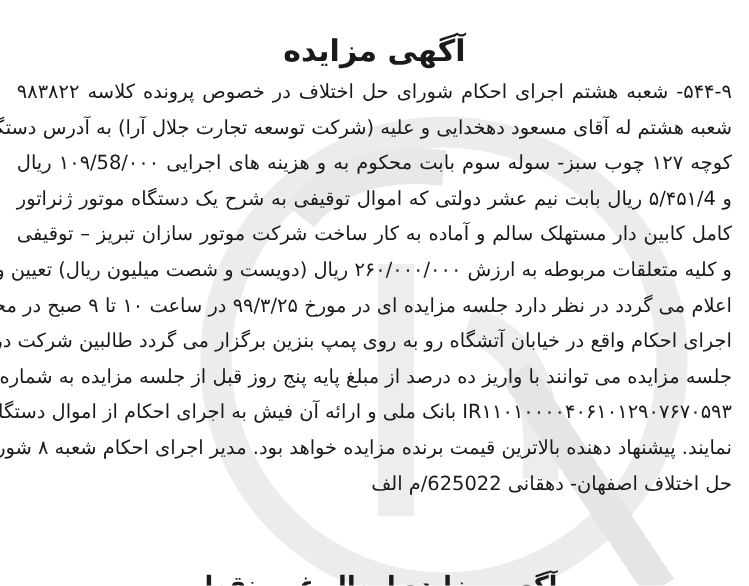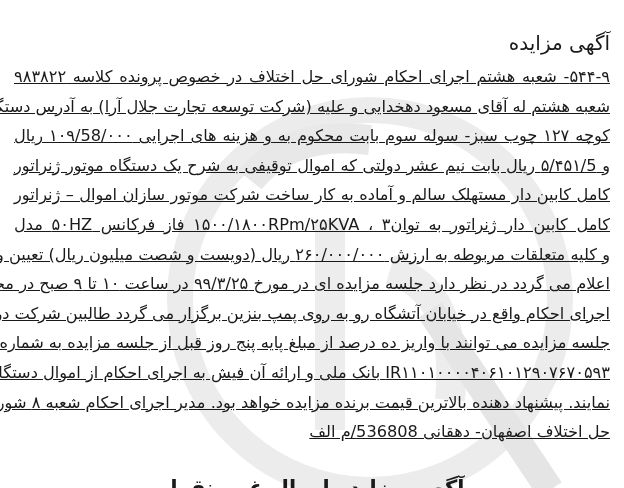--- a/index.html
+++ b/index.html
@@ -11,28 +11,28 @@
   .watermark {
     position: absolute; left: 130px; top: 70px; width: 460px; height: 420px;
     pointer-events: none; z-index: 0;
   }
   .notice {
     position: relative; z-index: 1;
     direction: rtl; text-align: justify;
     padding: 0 14px 0 14px;
   }
   .title {
-    font-weight: normal; font-size: 20px;
+    text-align: center; font-weight: bold; font-size: 25px;
     margin: 0; padding-top: 28px; height: 34px; line-height: 30px;
   }
   .body-text {
     font-size: 16.2px; line-height: 29.6px; margin: 0;
     text-align-last: right;
   }
-  .line { display: block; white-space: nowrap; text-align: justify; text-align-last: justify; text-decoration: underline; }
+  .line { display: block; white-space: nowrap; text-align: justify; text-align-last: justify; }
   .line.last { text-align-last: right; }
   .next-title {
     position: absolute; left: 0; right: 0; top: 476px;
     text-align: center; font-weight: bold; font-size: 21px; direction: rtl;
     line-height: 24px; z-index: 1;
   }
 </style>
 </head>
 <body>
 
@@ -43,26 +43,25 @@
   <path d="M260 200 Q 330 220 320 330" fill="none" stroke="#ededed" stroke-width="30"></path>
   <path d="M300 240 L 420 420" stroke="#e5e5e5" stroke-width="28"></path>
 </svg>
 
 <div class="notice">
   <h1 class="title">آگهی مزایده</h1>
   <div class="body-text">
     <span class="line">۵۴۴-۹- شعبه هشتم اجرای احکام شورای حل اختلاف در خصوص پرونده کلاسه ۹۸۳۸۲۲</span>
     <span class="line">شعبه هشتم له آقای مسعود دهخدایی و علیه (شرکت توسعه تجارت جلال آرا) به آدرس دستگرد</span>
     <span class="line">کوچه ۱۲۷ چوب سبز- سوله سوم بابت محکوم به و هزینه های اجرایی ۱۰۹/58/۰۰۰ ریال</span>
-    <span class="line">و ۵/۴۵۱/5 ریال بابت نیم عشر دولتی که اموال توقیفی به شرح یک دستگاه موتور ژنراتور</span>
-    <span class="line">کامل کابین دار مستهلک سالم و آماده به کار ساخت شرکت موتور سازان اموال – ژنراتور</span>
-    <span class="line">کامل کابین دار ژنراتور به توان۱۵۰۰/۱۸۰۰RPm/۲۵KVA ، ۳ فاز فرکانس ۵۰HZ مدل</span>
+    <span class="line">و ۵/۴۵۱/4 ریال بابت نیم عشر دولتی که اموال توقیفی به شرح یک دستگاه موتور ژنراتور</span>
+    <span class="line">کامل کابین دار مستهلک سالم و آماده به کار ساخت شرکت موتور سازان تبریز – توقیفی</span>
     <span class="line">و کلیه متعلقات مربوطه به ارزش ۲۶۰/۰۰۰/۰۰۰ ریال (دویست و شصت میلیون ریال) تعیین و</span>
     <span class="line">اعلام می گردد در نظر دارد جلسه مزایده ای در مورخ ۹۹/۳/۲۵ در ساعت ۱۰ تا ۹ صبح در محل</span>
     <span class="line">اجرای احکام واقع در خیابان آتشگاه رو به روی پمپ بنزین برگزار می گردد طالبین شرکت در</span>
     <span class="line">جلسه مزایده می توانند با واریز ده درصد از مبلغ پایه پنج روز قبل از جلسه مزایده به شماره حساب</span>
     <span class="line">IR۱۱۰۱۰۰۰۰۴۰۶۱۰۱۲۹۰۷۶۷۰۵۹۳ بانک ملی و ارائه آن فیش به اجرای احکام از اموال دستگاه</span>
     <span class="line">نمایند. پیشنهاد دهنده بالاترین قیمت برنده مزایده خواهد بود. مدیر اجرای احکام شعبه ۸ شورای</span>
-    <span class="line last">حل اختلاف اصفهان- دهقانی 536808/م الف</span>
+    <span class="line last">حل اختلاف اصفهان- دهقانی 625022/م الف</span>
   </div>
 </div>
 
 <div class="next-title">آگهی مزایده اموال غیرمنقول</div>
 
 </body></html>

